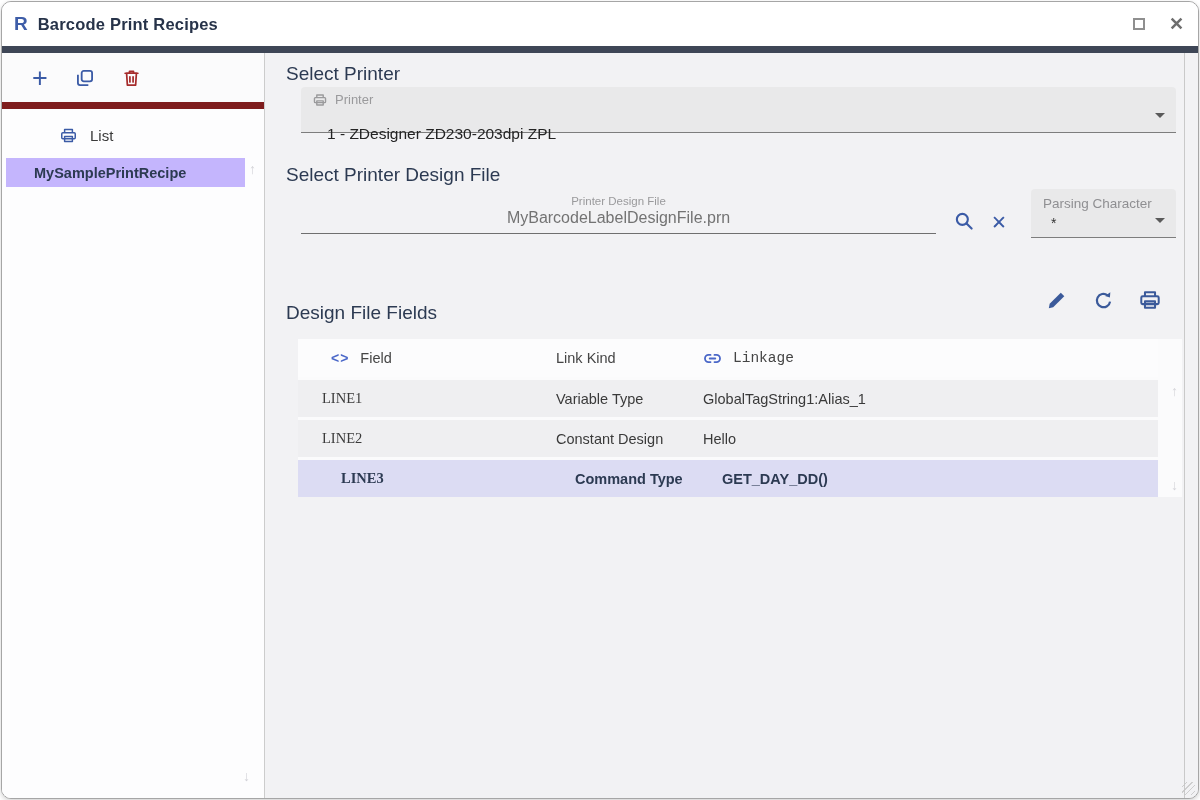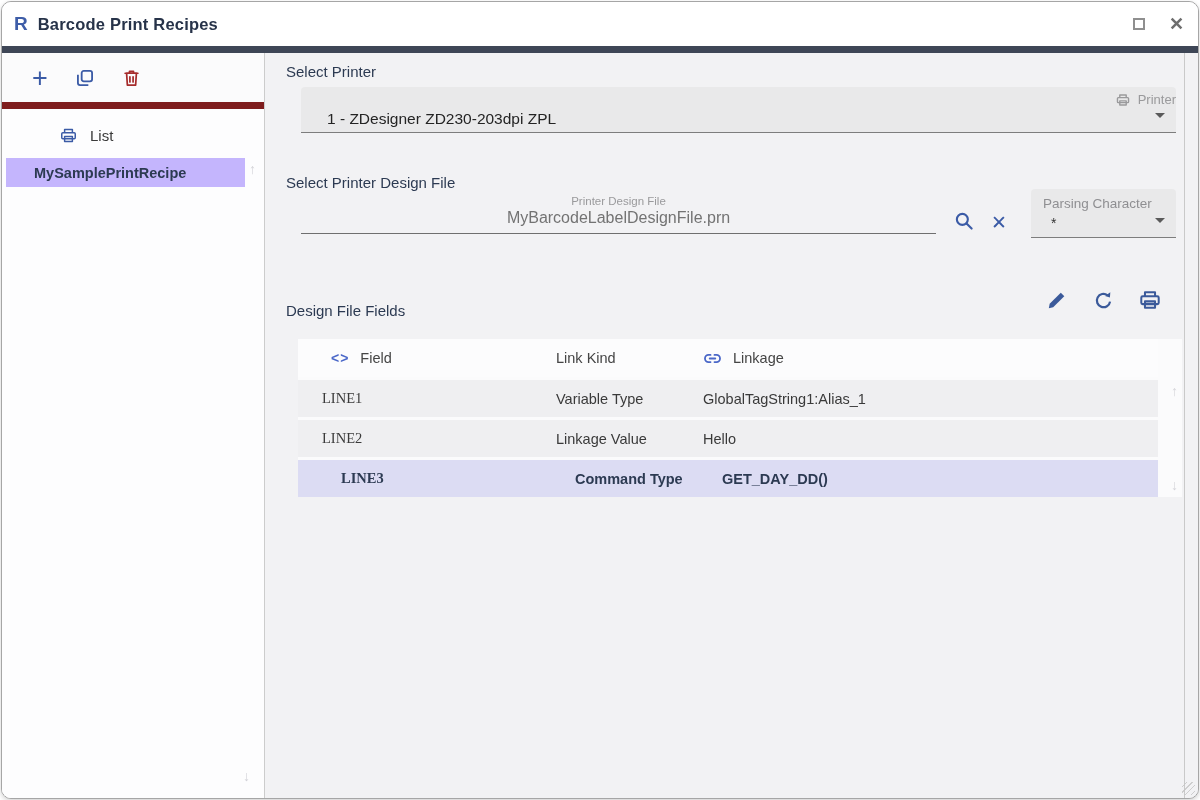--- a/index.html
+++ b/index.html
@@ -37,34 +37,34 @@
   .recipe-item {
     height: 29px; margin: 5px 19px 0 4px; background: #c4b5fd;
     display: flex; align-items: center; padding-left: 28px;
     color: #2c3a52; font-weight: 700; font-size: 14.5px;
   }
   .side-scroll-up { position: absolute; top: 52px; right: 8px; color: #d3d3d8; font-size: 14px; }
   .side-scroll-down { position: absolute; bottom: 14px; right: 14px; color: #d3d3d8; font-size: 14px; }
 
   
   .main { flex: 1; position: relative; background: #f2f2f4; }
-  .section-label { position: absolute; color: #2c3a52; font-size: 15px; font-weight: 500; }
+  .section-label { position: absolute; color: #2c3a52; font-size: 19px; font-weight: 500; }
   #lbl-printer { left: 21px; top: 10px; }
-  #lbl-designfile { left: 21px; top: 121px; }
+  #lbl-designfile { left: 21px; top: 111px; }
   #lbl-fields { left: 21px; top: 249px; }
 
   .dropdown {
     position: absolute; background: #e9e9ea; border-bottom: 1px solid #7d7d7d;
     border-radius: 4px 4px 0 0; cursor: default;
   }
   .dd-arrow { position: absolute; right: 11px; bottom: 14px; width: 0; height: 0;
     border-left: 5px solid transparent; border-right: 5px solid transparent; border-top: 5px solid #5a5a5a; }
   .printer-dd { left: 36px; top: 34px; width: 875px; height: 46px; padding: 5px 0 0 12px; }
-  .dd-label-row { display: flex; align-items: center; gap: 8px; color: #9a9a9c; font-size: 13px; justify-content: flex-end; }
-  .printer-dd .dd-value { color: #242424; font-size: 15.5px; margin: 3px 0 0 14px; }
+  .dd-label-row { display: flex; align-items: center; gap: 8px; color: #9a9a9c; font-size: 13px; }
+  .printer-dd .dd-value { color: #242424; font-size: 15.5px; margin: 18px 0 0 14px; }
 
   .text-field { position: absolute; left: 36px; top: 142px; width: 635px; text-align: center; }
   .tf-label { color: #9a9a9c; font-size: 11.5px; }
   .tf-value { color: #737373; font-size: 16px; margin-top: 2px; padding-bottom: 6px; border-bottom: 1px solid #6f6f6f; }
 
   .icon-btn { position: absolute; display: inline-flex; align-items: center; justify-content: center; cursor: default; }
   #search-btn { left: 688px; top: 157px; }
   #clear-btn { left: 726px; top: 158px; color: #3b5ba6; font-size: 19px; font-weight: 500; }
 
   .parsing-dd { left: 766px; top: 136px; width: 145px; height: 49px; padding: 7px 0 0 12px; }
@@ -72,21 +72,21 @@
   .parsing-dd .dd-value { color: #333; font-size: 14px; margin: 4px 0 0 8px; }
 
   .field-actions { position: absolute; top: 236px; left: 780px; display: flex; gap: 25px; }
   .field-actions .icon-btn { position: static; width: 22px; height: 22px; color: #3b5a9a; }
 
   
   .table-wrap { position: absolute; left: 33px; top: 286px; width: 884px; background: #fbfbfc; padding-right: 24px; }
   .t-grid { display: grid; grid-template-columns: 258px 147px 1fr; align-items: center; }
   .t-header { height: 38px; background: #fcfcfd; color: #454545; font-size: 14.5px; }
   .t-header .c1 { display: flex; align-items: center; gap: 11px; padding-left: 33px; }
-  .t-header .c3 { display: flex; align-items: center; gap: 11px; }
+  .t-header .c3 { display: flex; align-items: center; gap: 11px; font-family: Liberation Mono, monospace; }
   .code-glyph { color: #4a67c8; font-size: 14px; font-weight: 700; letter-spacing: 1px; }
   .t-row { height: 37px; background: #efeff1; color: #3a3a3a; font-size: 14.5px; margin-top: 3px; cursor: default; }
   .t-row .c1 { padding-left: 24px; font-family: Liberation Serif, serif; }
   .t-row.selected { background: #dcdcf3; color: #2c3a52; font-weight: 700; padding-left: 19px; }
   .tbl-scroll-up { position: absolute; right: 4px; top: 44px; color: #d5d5da; font-size: 14px; }
   .tbl-scroll-down { position: absolute; right: 4px; bottom: 4px; color: #d5d5da; font-size: 14px; }
 
   
   .right-track { position: absolute; top: 51px; bottom: 0; right: 13px; width: 1px; background: #c9c9c9; }
   .resize-grip { position: absolute; right: 3px; bottom: 3px; width: 13px; height: 13px;
@@ -251,21 +251,21 @@
           </div>
         </div>
 
         <div class="t-grid t-row">
           <div class="c1">LINE1</div>
           <div class="c2">Variable Type</div>
           <div class="c3">GlobalTagString1:Alias_1</div>
         </div>
         <div class="t-grid t-row">
           <div class="c1">LINE2</div>
-          <div class="c2">Linkage Value</div>
+          <div class="c2">Constant Design</div>
           <div class="c3">Hello</div>
         </div>
         <div class="t-grid t-row selected">
           <div class="c1">LINE3</div>
           <div class="c2">Command Type</div>
           <div class="c3">GET_DAY_DD()</div>
         </div>
 
         <span class="tbl-scroll-up">↑</span>
         <span class="tbl-scroll-down">↓</span>

